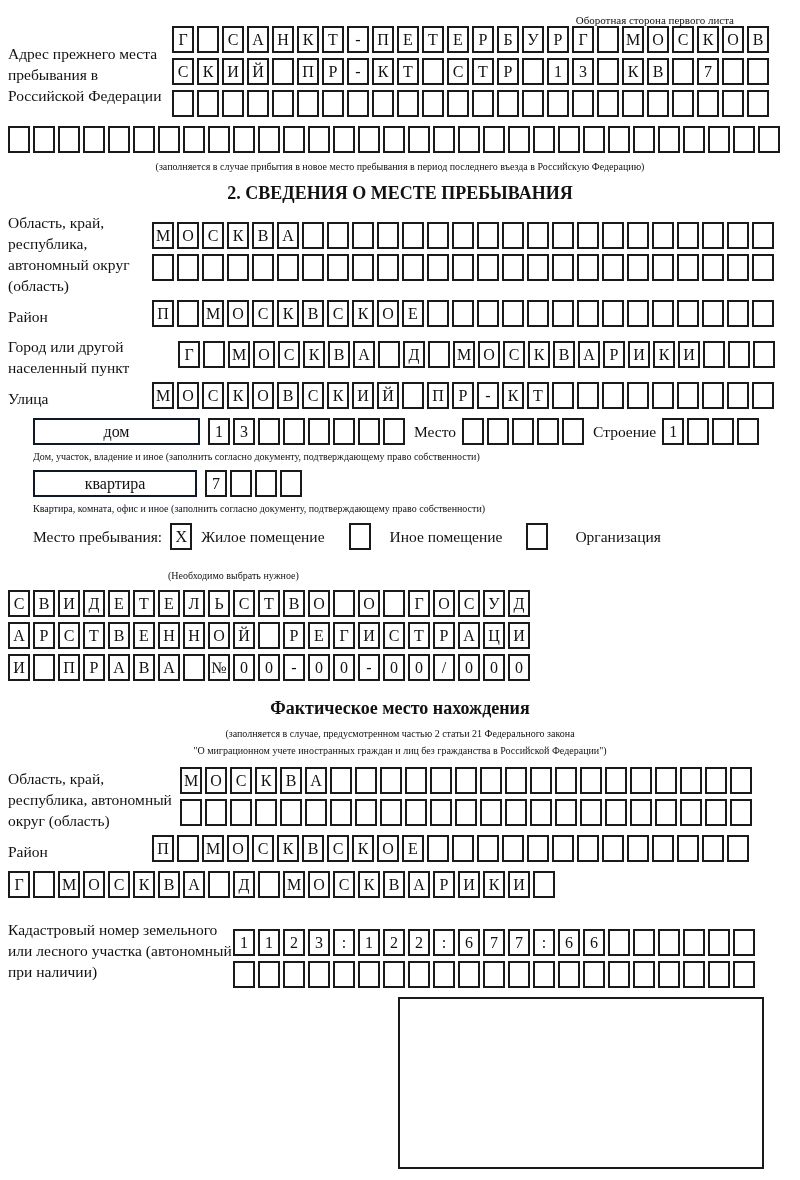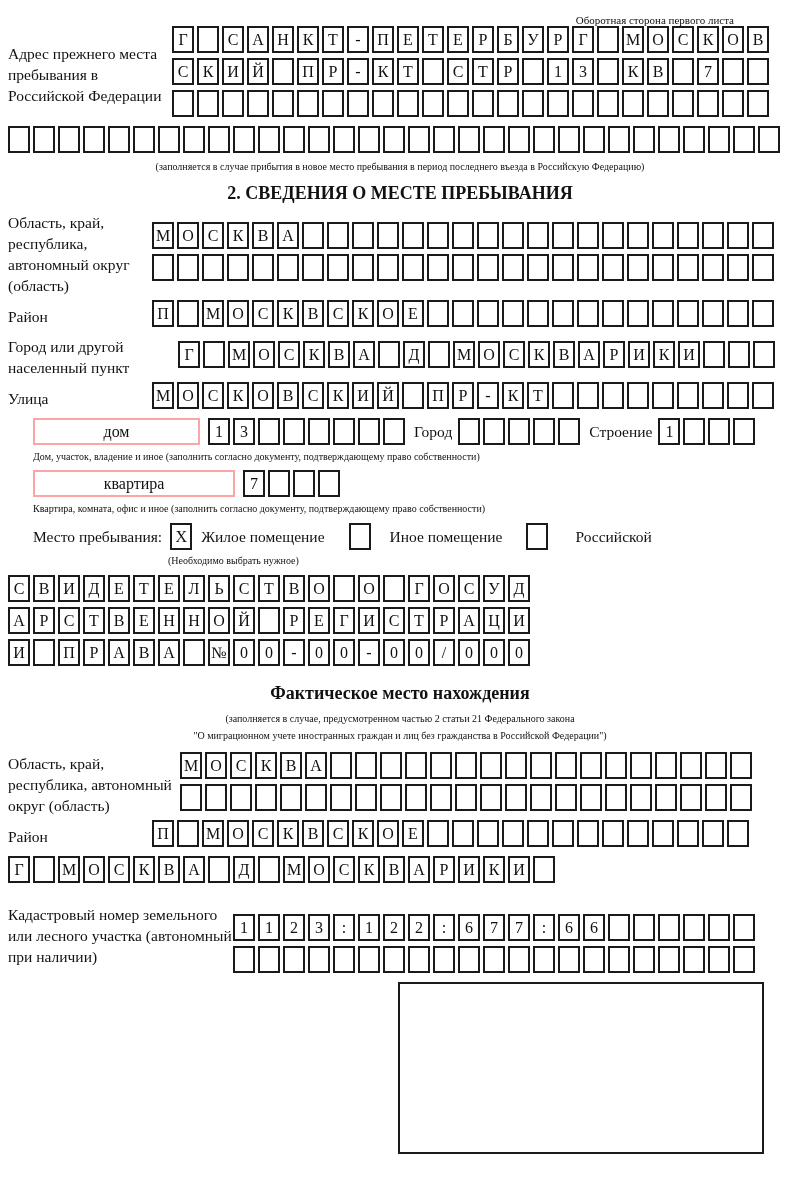--- a/index.html
+++ b/index.html
@@ -15,21 +15,21 @@
   .lbl{font-size:15.5px;line-height:21px;flex:0 0 auto;}
   .rows{flex:1 1 auto;}
   .boxrow{display:flex;margin-bottom:5px;}
   .cbox{
     box-sizing:border-box;flex:0 0 auto;display:inline-block;
     width:22px;height:27px;border:2px solid #1a1a1a;margin-right:3px;
     font-size:16px;line-height:23px;text-align:center;background:#fff;
   }
   .widebox{
     box-sizing:border-box;display:inline-block;height:27px;
-    border:2px solid #fca5a5;text-align:center;line-height:23px;
+    border:2px solid #0f172a;text-align:center;line-height:23px;
     font-size:16px;background:#fff;flex:0 0 auto;
   }
   .inline-lbl{font-size:15.5px;line-height:27px;white-space:nowrap;flex:0 0 auto;}
   .note{font-size:10px;line-height:17px;}
   .note-center{text-align:center;}
   .sec-title{text-align:center;font-weight:bold;font-size:18px;margin:8px 0 8px 0;}
   .flexrow{display:flex;align-items:flex-start;}
   .gap8{width:8px;flex:0 0 auto;} .gap6{width:6px;flex:0 0 auto;}
   .gap16{width:16px;flex:0 0 auto;} .gap24{width:24px;flex:0 0 auto;}
   .stamp-box{box-sizing:border-box;border:2px solid #1a1a1a;width:366px;height:172px;margin-left:390px;background:#fff;}
@@ -324,21 +324,21 @@
       <span class="cbox">1</span>
       <span class="cbox">3</span>
       <span class="cbox"></span>
       <span class="cbox"></span>
       <span class="cbox"></span>
       <span class="cbox"></span>
       <span class="cbox"></span>
       <span class="cbox"></span>
     </span>
   <span class="gap6"></span>
-  <span class="inline-lbl">Город</span>
+  <span class="inline-lbl">Место</span>
   <span class="gap6"></span>
   <span class="boxrow" style="margin-bottom:0;">
       <span class="cbox"></span>
       <span class="cbox"></span>
       <span class="cbox"></span>
       <span class="cbox"></span>
       <span class="cbox"></span>
     </span>
   <span class="gap6"></span>
   <span class="inline-lbl">Строение</span>
@@ -346,45 +346,45 @@
   <span class="boxrow" style="margin-bottom:0;">
       <span class="cbox">1</span>
       <span class="cbox"></span>
       <span class="cbox"></span>
       <span class="cbox"></span>
     </span>
 </div>
 <div class="note" style="margin-left:25px;margin-bottom:5px;">Дом, участок, владение и иное (заполнить согласно документу, подтверждающему право собственности)</div>
 
 <div class="flexrow" style="margin-left:25px;margin-bottom:3px;">
-  <span class="widebox" style="width:202px;">квартира</span>
+  <span class="widebox" style="width:164px;">квартира</span>
   <span class="gap8"></span>
   <span class="boxrow" style="margin-bottom:0;">
       <span class="cbox">7</span>
       <span class="cbox"></span>
       <span class="cbox"></span>
       <span class="cbox"></span>
     </span>
 </div>
 <div class="note" style="margin-left:25px;margin-bottom:6px;">Квартира, комната, офис и иное (заполнить согласно документу, подтверждающему право собственности)</div>
 
-<div class="flexrow" style="margin-left:25px;margin-bottom:2px;">
+<div class="flexrow" style="margin-left:25px;margin-bottom:17px;">
   <span class="inline-lbl">Место пребывания:</span>
   <span class="gap8"></span>
   <span class="cbox">X</span>
   <span class="gap6"></span>
   <span class="inline-lbl">Жилое помещение</span>
   <span class="gap24"></span>
   <span class="cbox"></span>
   <span class="gap16"></span>
   <span class="inline-lbl">Иное помещение</span>
   <span class="gap24"></span>
   <span class="cbox"></span>
   <span class="gap24"></span>
-  <span class="inline-lbl">Российской</span>
+  <span class="inline-lbl">Организация</span>
 </div>
 <div class="note" style="margin-left:160px;margin-bottom:6px;">(Необходимо выбрать нужное)</div>
 
 <div class="field">
   <div class="rows">
     <div class="boxrow">
         <span class="cbox">С</span>
         <span class="cbox">В</span>
         <span class="cbox">И</span>
         <span class="cbox">Д</span>

